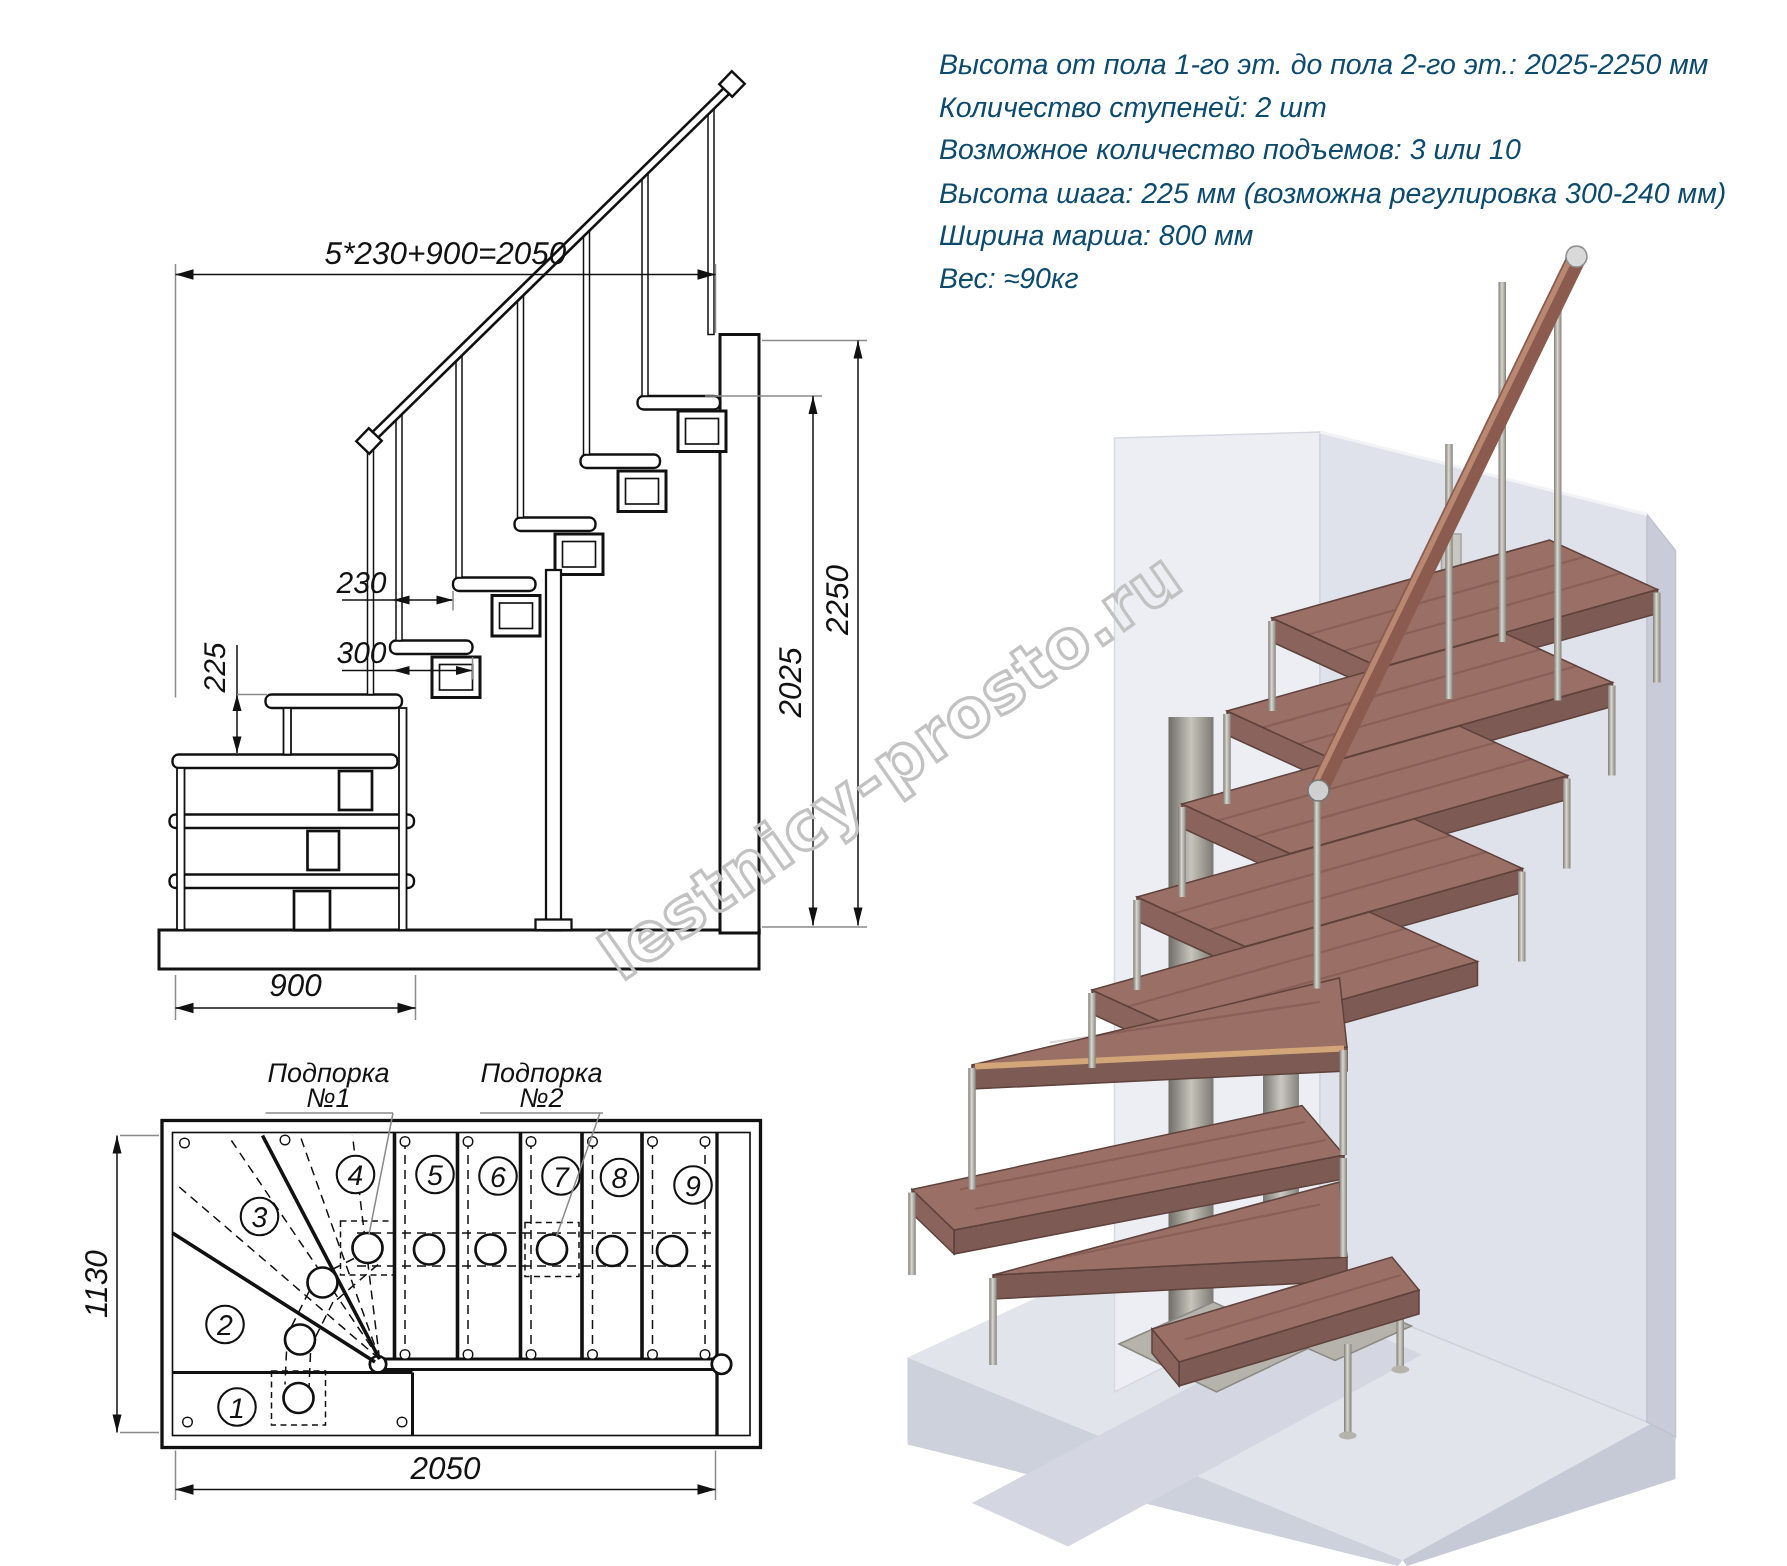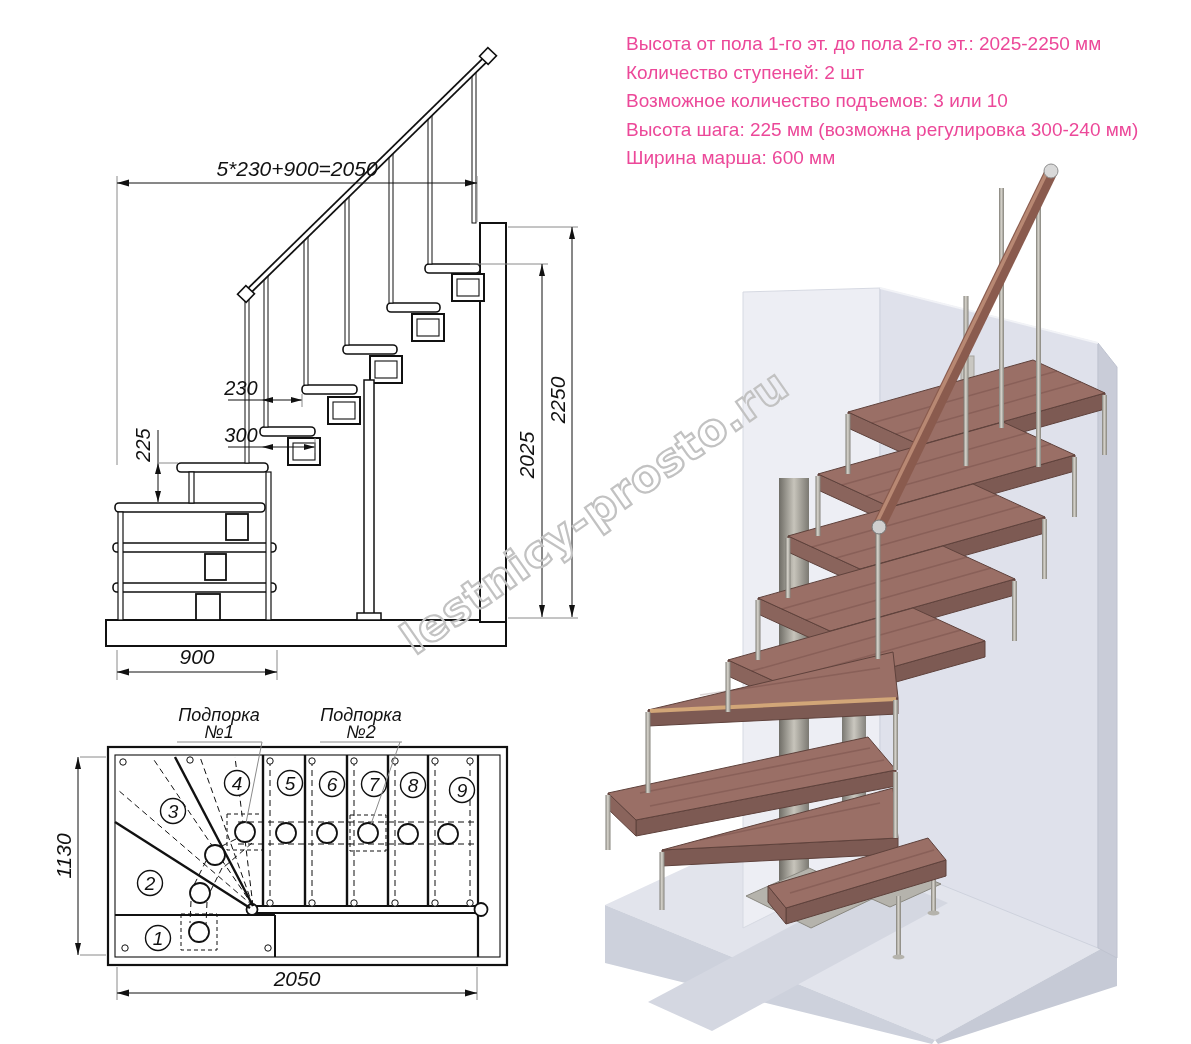--- a/index.html
+++ b/index.html
@@ -1,19 +1,19 @@
 <!DOCTYPE html>
 <html><head>
 <meta charset="utf-8">
 <style>
   html,body{margin:0;padding:0;background:#fff;}
   .page{position:relative;width:1191px;height:1044px;background:#fff;overflow:hidden;
         font-family:"Liberation Sans",sans-serif;}
   .specs{position:absolute;left:626px;top:30px;width:545px;font-size:19px;
-         line-height:28.5px;color:#ec4899;z-index:4;}
+         line-height:28.5px;color:#0c4a6e;z-index:4;font-style:italic;}
   .specs div{white-space:nowrap;}
   .wm{position:absolute;left:295px;top:484px;width:610px;height:70px;text-align:center;
       font-weight:bold;font-size:44px;letter-spacing:1px;font-family:"DejaVu Sans",sans-serif;
       color:rgba(255,255,255,0.05);-webkit-text-stroke:2.2px #c2c2c2;
       transform:rotate(-35deg);z-index:6;pointer-events:none;}
   svg{position:absolute;left:0;top:0;z-index:2;}
   svg text{font-family:"Liberation Sans",sans-serif;}
   .dimtxt{font-style:italic;font-size:21px;fill:#111;}
   .dimtxt2{font-style:italic;font-size:20px;fill:#111;}
   .steptxt{font-style:italic;font-size:19px;fill:#111;}
@@ -418,18 +418,19 @@
       <text class="dimtxt" x="297" y="986" text-anchor="middle">2050</text>
     </g>
   </g>
 </svg>
 
 <div class="specs">
   <div>Высота от пола 1-го эт. до пола 2-го эт.: 2025-2250 мм</div>
   <div>Количество ступеней: 2 шт</div>
   <div>Возможное количество подъемов: 3 или 10</div>
   <div>Высота шага: 225 мм (возможна регулировка 300-240 мм)</div>
-  <div>Ширина марша: 600 мм</div>
+  <div>Ширина марша: 800 мм</div>
+  <div>Вес: ≈90кг</div>
 </div>
 
 <div class="wm">lestnicy-prosto.ru</div>
 
 </div>
 
 </body></html>

